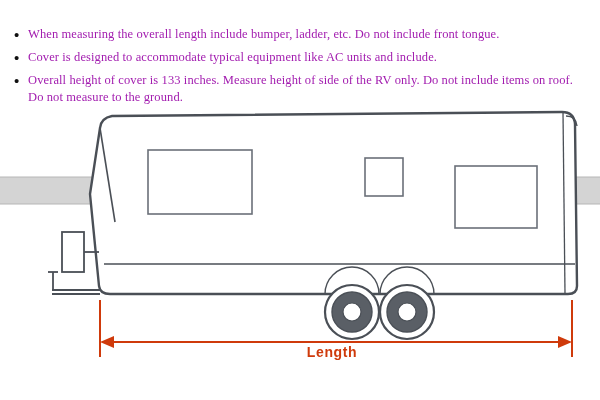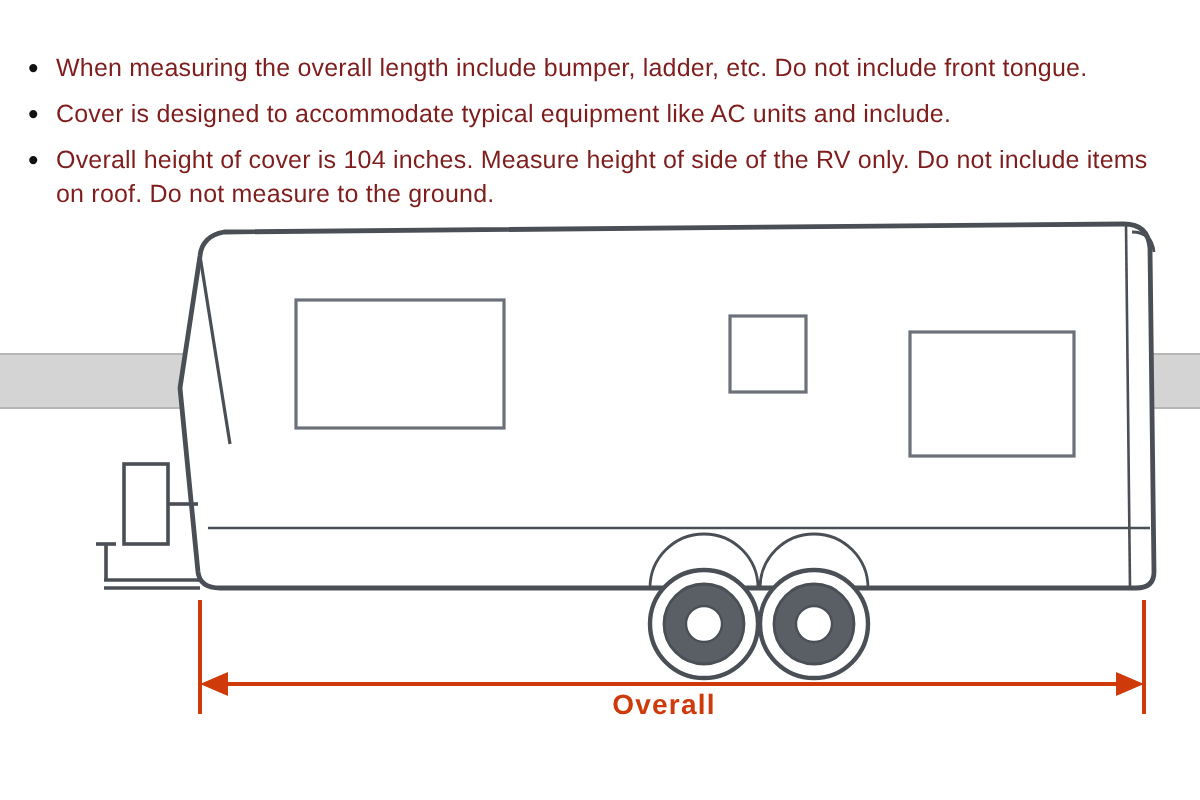--- a/index.html
+++ b/index.html
@@ -36,22 +36,23 @@
     width: 14px;
     font-size: 15px;
     line-height: 17px;
     color: #111111;
     text-align: left;
   }
   .note-text {
     flex: 1 1 auto;
     font-size: 12.5px;
     line-height: 17px;
-    color: #7f1d1d;
+    color: #a21caf;
     letter-spacing: 0.1px;
+    font-family: Liberation Serif, serif;
   }
   
   .illo {
     position: absolute;
     left: 0;
     top: 104px;
     width: 600px;
     height: 296px;
   }
   .illo svg {
@@ -79,21 +80,21 @@
     <div class="note-row">
       <div class="note-bullet">•</div>
       <div class="note-text">When measuring the overall length include bumper, ladder, etc. Do not include front tongue.</div>
     </div>
     <div class="note-row">
       <div class="note-bullet">•</div>
       <div class="note-text">Cover is designed to accommodate typical equipment like AC units and include.</div>
     </div>
     <div class="note-row">
       <div class="note-bullet">•</div>
-      <div class="note-text">Overall height of cover is 104 inches. Measure height of side of the RV only. Do not include items on roof. Do not measure to the ground.</div>
+      <div class="note-text">Overall height of cover is 133 inches. Measure height of side of the RV only. Do not include items on roof. Do not measure to the ground.</div>
     </div>
   </div>
 
   <div class="illo">
     <svg width="600" height="296" viewBox="0 0 600 296" xmlns="http://www.w3.org/2000/svg">
 
       <g>
         <rect x="0" y="73" width="600" height="27" fill="#d4d4d4"></rect>
         <line x1="0" y1="73" x2="600" y2="73" stroke="#b6b6b6" stroke-width="1"></line>
         <line x1="0" y1="100" x2="600" y2="100" stroke="#b6b6b6" stroke-width="1"></line>
@@ -140,17 +141,17 @@
 
       <g stroke="#cf3a0b" stroke-width="2" fill="#cf3a0b">
         <line x1="100" y1="196" x2="100" y2="253"></line>
         <line x1="572" y1="196" x2="572" y2="253"></line>
         <line x1="104" y1="238" x2="568" y2="238"></line>
         <polygon points="100,238 114,232 114,244" stroke="none"></polygon>
         <polygon points="572,238 558,232 558,244" stroke="none"></polygon>
       </g>
     </svg>
     <div class="dim-label">
-      <span>Overall</span>
+      <span>Length</span>
     </div>
   </div>
 
 </div>
 
 </body></html>

